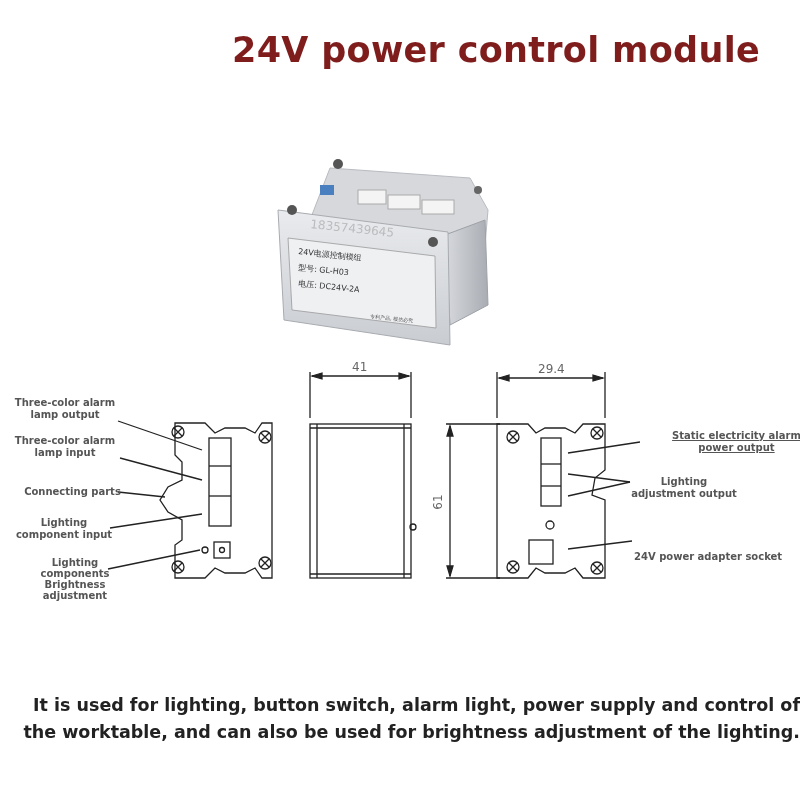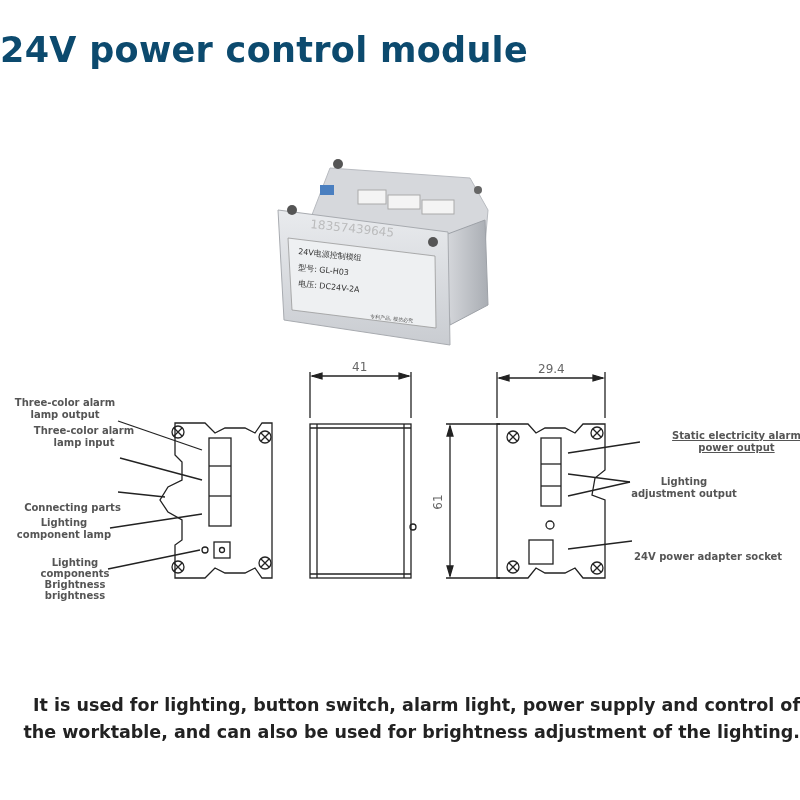--- a/index.html
+++ b/index.html
@@ -1,17 +1,17 @@
 <!DOCTYPE html>
 <html><head>
 <meta charset="utf-8">
 <style>
   html, body { margin:0; padding:0; background:#ffffff; }
   body { width:800px; height:800px; position:relative; overflow:hidden; font-family:"DejaVu Sans", sans-serif; }
-  .title { position:absolute; left:0; top:30px; width:760px; text-align:left; font-size:35px; font-weight:bold; color:#0c4a6e; letter-spacing:0.3px; }
+  .title { position:absolute; left:0; top:30px; width:760px; text-align:right; font-size:35px; font-weight:bold; color:#7f1d1d; letter-spacing:0.3px; }
   .photo { position:absolute; left:270px; top:150px; width:240px; height:200px; }
   .label { position:absolute; font-size:10px; font-weight:bold; color:#555; text-align:center; line-height:12px; }
   .desc { position:absolute; left:0; top:692px; width:800px; text-align:right; font-size:17.5px; font-weight:bold; color:#222; line-height:27px; }
   svg { position:absolute; left:0; top:0; }
   .dim { position:absolute; font-size:12px; color:#666; }
 </style>
 </head>
 <body>
 
 <div class="title">24V power control module</div>
@@ -122,22 +122,22 @@
     <line x1="630" y1="482" x2="568" y2="496"></line>
     <line x1="632" y1="541" x2="568" y2="549"></line>
   </g>
 </svg>
 
 <div class="dim" style="left:352px;top:360px;">41</div>
 <div class="dim" style="left:538px;top:362px;">29.4</div>
 <div class="dim" style="left:430px;top:495px;transform:rotate(-90deg);">61</div>
 
 <div class="label" style="left:0;top:397px;width:130px;">Three-color alarm lamp output</div>
-<div class="label" style="left:0;top:425px;width:130px;margin-left:19px;">Three-color alarm lamp input</div>
-<div class="label" style="left:0;top:486px;width:145px;margin-top:16px;">Connecting parts</div>
-<div class="label" style="left:8px;top:517px;width:112px;">Lighting component lamp</div>
-<div class="label" style="left:30px;top:557px;width:90px;line-height:11px;">Lighting components Brightness brightness</div>
+<div class="label" style="left:0;top:435px;width:130px;">Three-color alarm lamp input</div>
+<div class="label" style="left:0;top:486px;width:145px;">Connecting parts</div>
+<div class="label" style="left:8px;top:517px;width:112px;">Lighting component input</div>
+<div class="label" style="left:30px;top:557px;width:90px;line-height:11px;">Lighting components Brightness adjustment</div>
 
 <div class="label" style="left:659px;top:430px;width:155px;text-decoration:underline;">Static electricity alarm power output</div>
 <div class="label" style="left:630px;top:476px;width:108px;">Lighting adjustment output</div>
 <div class="label" style="left:634px;top:535px;width:150px;text-align:left;margin-top:16px;">24V power adapter socket</div>
 
 <div class="desc">It is used for lighting, button switch, alarm light, power supply and control of the worktable, and can also be used for brightness adjustment of the lighting.</div>
 
 </body></html>

